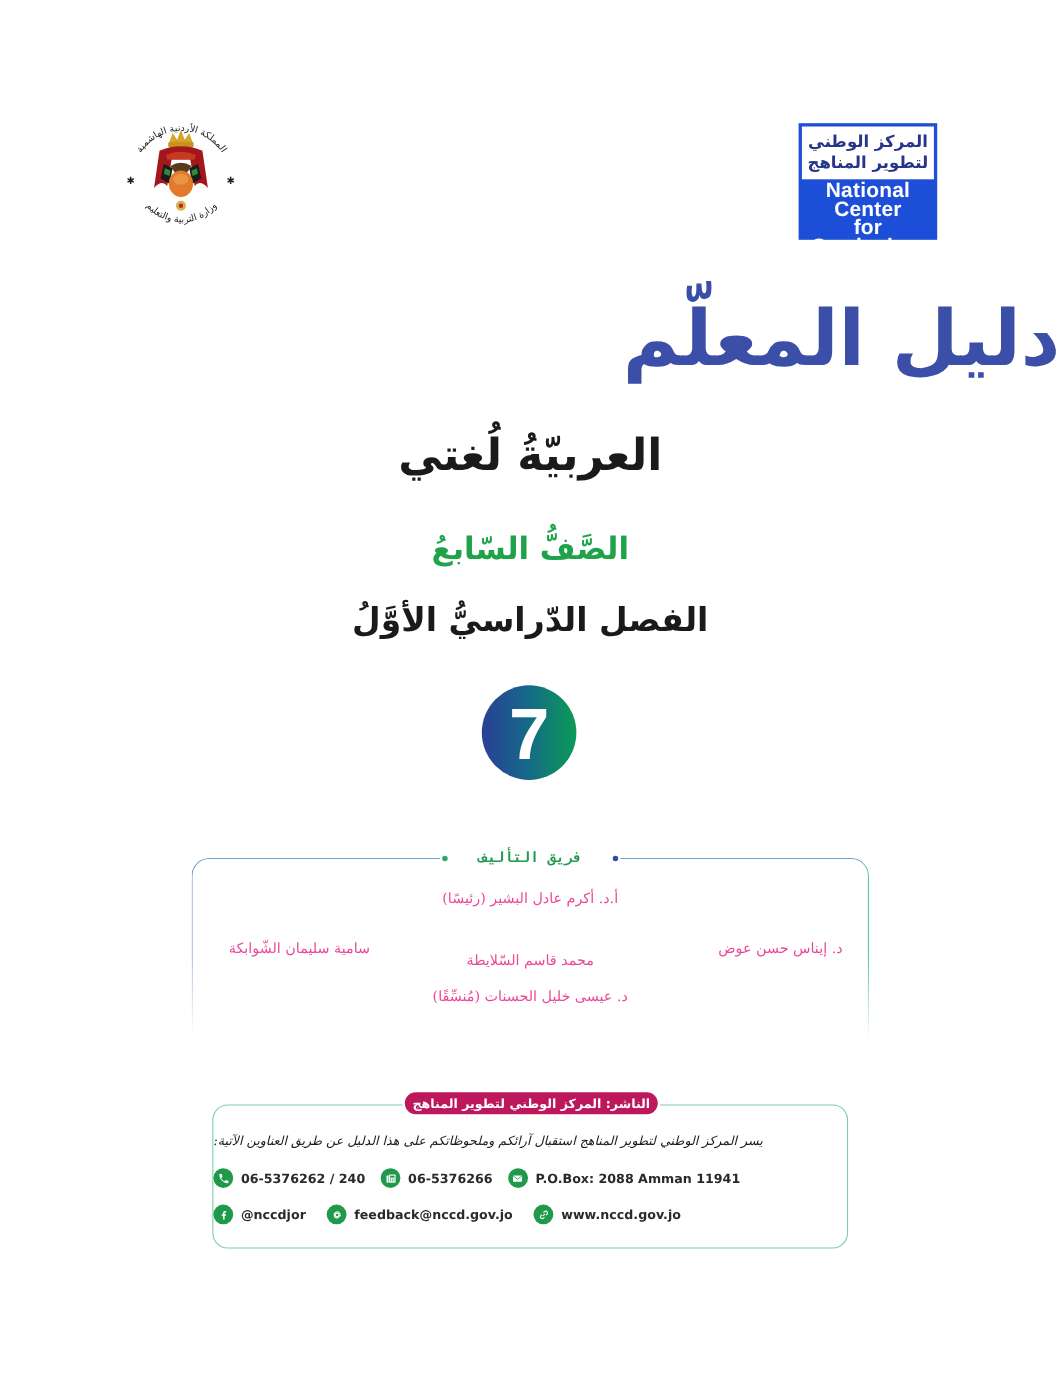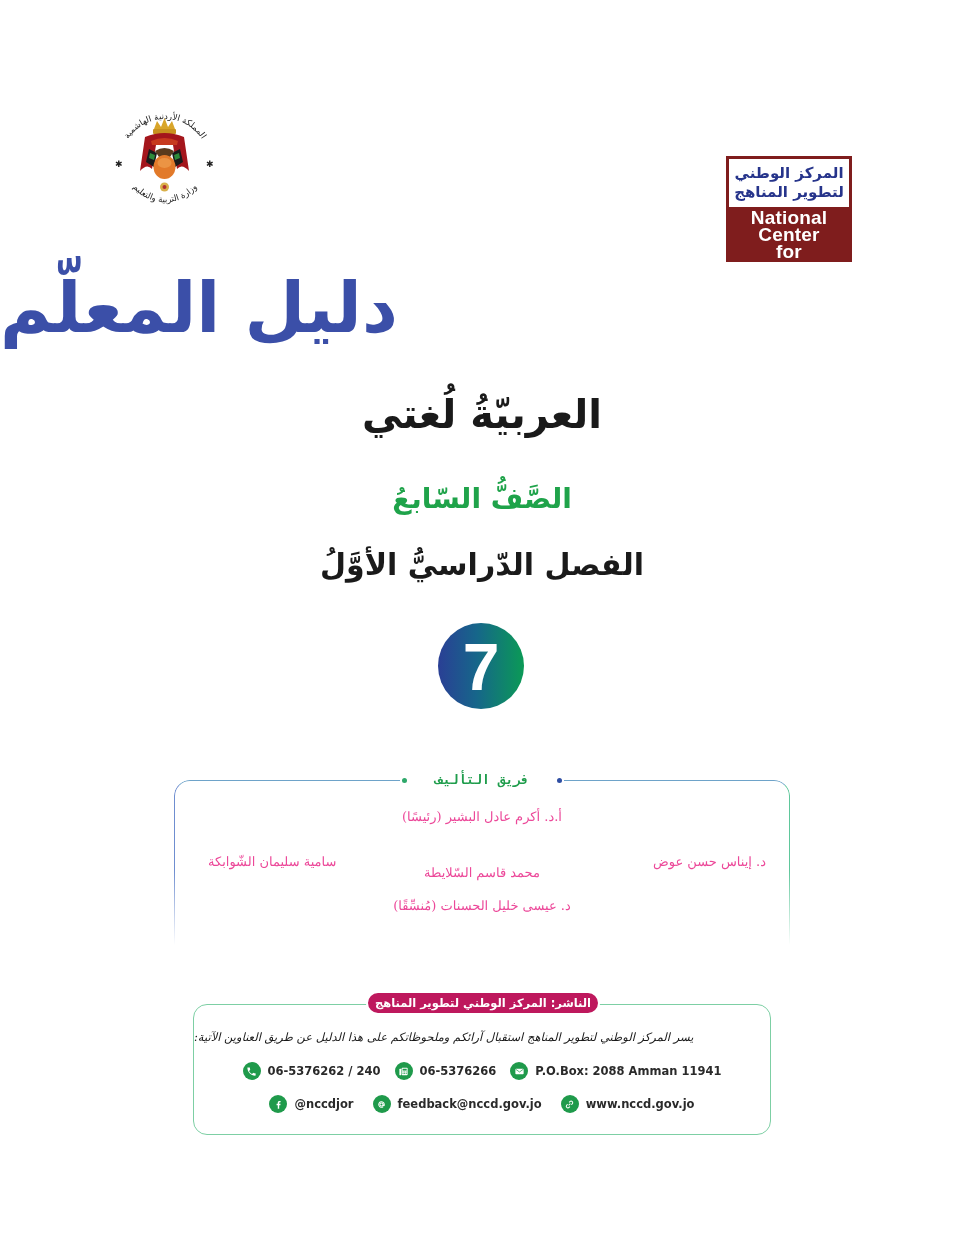--- a/index.html
+++ b/index.html
@@ -4,29 +4,29 @@
   <style>
     * { box-sizing: border-box; margin: 0; padding: 0; }
     html, body { width: 964px; height: 1248px; background: #ffffff; overflow: hidden; }
     body { position: relative; font-family: "DejaVu Sans", sans-serif; color: #1a1a1a; }
 
     
     .emblem { position: absolute; left: 107px; top: 105px; width: 115px; height: 110px; }
     .emblem svg { width: 100%; height: 100%; }
 
     
-    .nccd-logo { position: absolute; left: 726px; top: 112px; width: 126px; height: 106px; background: #7f1d1d; padding: 3px; margin-top: 44px; }
+    .nccd-logo { position: absolute; left: 726px; top: 112px; width: 126px; height: 106px; background: #1d4ed8; padding: 3px; }
     .nccd-logo .ar-box { background: #ffffff; height: 48px; display: flex; flex-direction: column; align-items: center; justify-content: center; direction: rtl; }
     .nccd-logo .ar-line { font-family: "DejaVu Sans", sans-serif; font-weight: bold; font-size: 15px; line-height: 19px; color: #26348b; }
     .nccd-logo .en-box { color: #ffffff; font-family: "Liberation Sans", sans-serif; font-weight: bold; text-align: center; padding-top: 2px; }
     .nccd-logo .en-line { font-size: 19px; line-height: 17px; letter-spacing: 0.2px; }
     .nccd-logo .en-line.spaced { letter-spacing: 1.6px; }
 
     
-    .main-title { position: absolute; left: 0; right: 0; top: 258px; text-align: left; direction: rtl; font-family: "DejaVu Sans", sans-serif; font-weight: bold; font-size: 70px; color: #3b4fa8; line-height: 100px; }
+    .main-title { position: absolute; left: 0; right: 0; top: 258px; text-align: right; direction: rtl; font-family: "DejaVu Sans", sans-serif; font-weight: bold; font-size: 70px; color: #3b4fa8; line-height: 100px; }
     .subject-title { position: absolute; left: 0; right: 0; top: 384px; text-align: center; direction: rtl; font-family: "DejaVu Sans", sans-serif; font-weight: bold; font-size: 40px; color: #1a1a1a; line-height: 60px; }
     .grade-title { position: absolute; left: 0; right: 0; top: 478px; text-align: center; direction: rtl; font-family: "DejaVu Sans", sans-serif; font-weight: bold; font-size: 28px; color: #1fa34a; line-height: 42px; }
     .term-title { position: absolute; left: 0; right: 0; top: 542px; text-align: center; direction: rtl; font-family: "DejaVu Sans", sans-serif; font-weight: bold; font-size: 30px; color: #1a1a1a; line-height: 46px; }
 
     
     .grade-circle { position: absolute; left: 438px; top: 623px; width: 86px; height: 86px; border-radius: 50%; background: linear-gradient(90deg, #2a3f95 0%, #16668a 45%, #0b9a56 100%); display: flex; align-items: center; justify-content: center; }
     .grade-circle span { font-family: "Liberation Sans", sans-serif; font-weight: bold; font-size: 66px; color: #ffffff; line-height: 1; margin-top: 2px; }
 
     
     .authors-box { position: absolute; left: 174px; top: 780px; width: 616px; height: 165px; }
@@ -43,21 +43,21 @@
     .author.r1 { top: 74px; right: 24px; margin-left: 12px; }
     .author.r2 { top: 74px; left: 0; right: 0; text-align: center; margin-top: 11px; }
     .author.r3 { top: 74px; left: 34px; }
     .author.coord { top: 118px; left: 0; right: 0; text-align: center; }
 
     
     .publisher-box { position: absolute; left: 193px; top: 1004px; width: 578px; height: 131px; border: 1.5px solid #7dcfa4; border-radius: 14px; }
     .publisher-box .tag { position: absolute; top: -14px; left: 172px; width: 234px; height: 24px; background: #be185d; border-radius: 12px; display: flex; align-items: center; justify-content: center; direction: rtl; border: 2px solid #ffffff; }
     .publisher-box .tag span { font-family: "DejaVu Sans", sans-serif; font-weight: bold; font-size: 11.5px; color: #ffffff; }
     .publisher-box .intro { position: absolute; top: 25px; left: 0; right: 23px; text-align: left; direction: rtl; font-family: "DejaVu Serif", serif; font-size: 11.5px; color: #1a1a1a; font-style: italic; }
-    .contact-row { position: absolute; left: 0; right: 0; display: flex; justify-content: center; align-items: center; gap: 14px; direction: ltr; }
+    .contact-row { position: absolute; left: 0; right: 0; display: flex; justify-content: flex-start; align-items: center; gap: 14px; direction: ltr; }
     .contact-row.row1 { top: 57px; }
     .contact-row.row2 { top: 90px; gap: 19px; }
     .contact { display: flex; align-items: center; gap: 7px; }
     .contact .ic { width: 18px; height: 18px; border-radius: 50%; background: #1f9a4b; display: flex; align-items: center; justify-content: center; flex-shrink: 0; }
     .contact .ic svg { width: 11px; height: 11px; }
     .contact .txt { font-family: "DejaVu Sans", sans-serif; font-weight: bold; font-size: 11.5px; color: #2a2a2a; white-space: nowrap; }
   </style>
 </head>
 <body>
 

